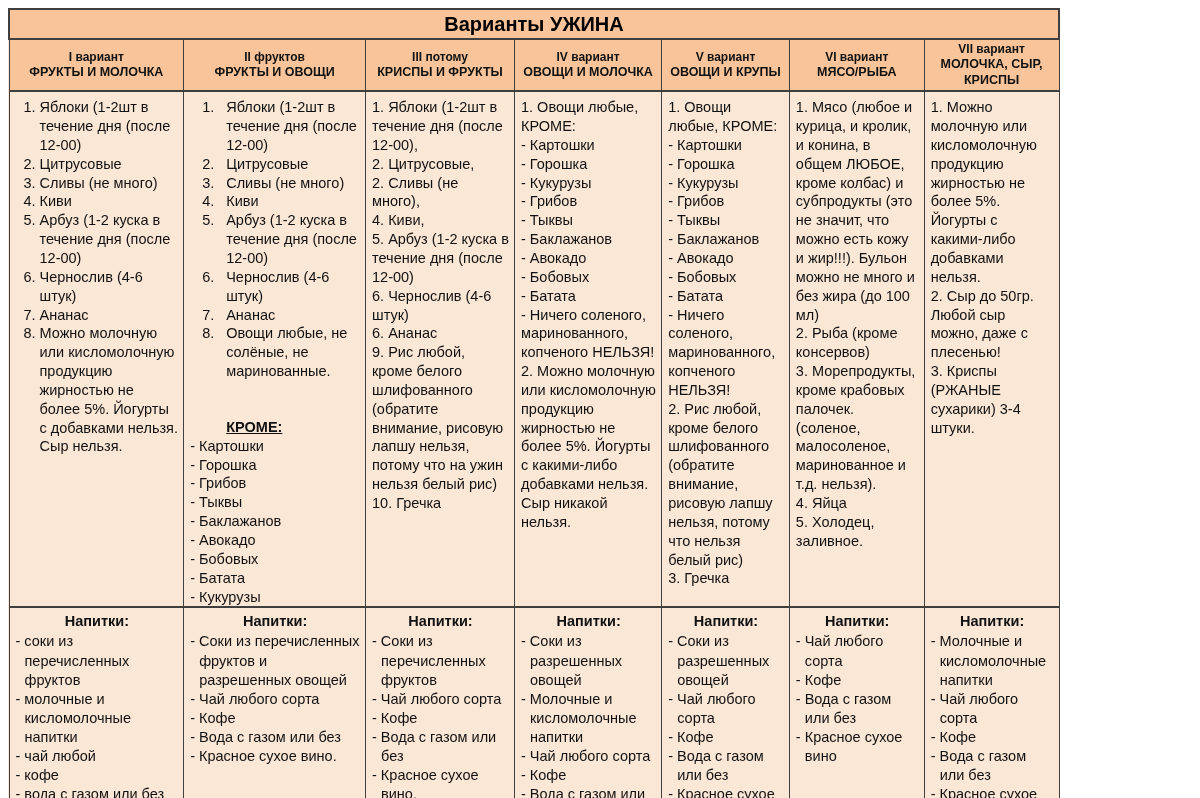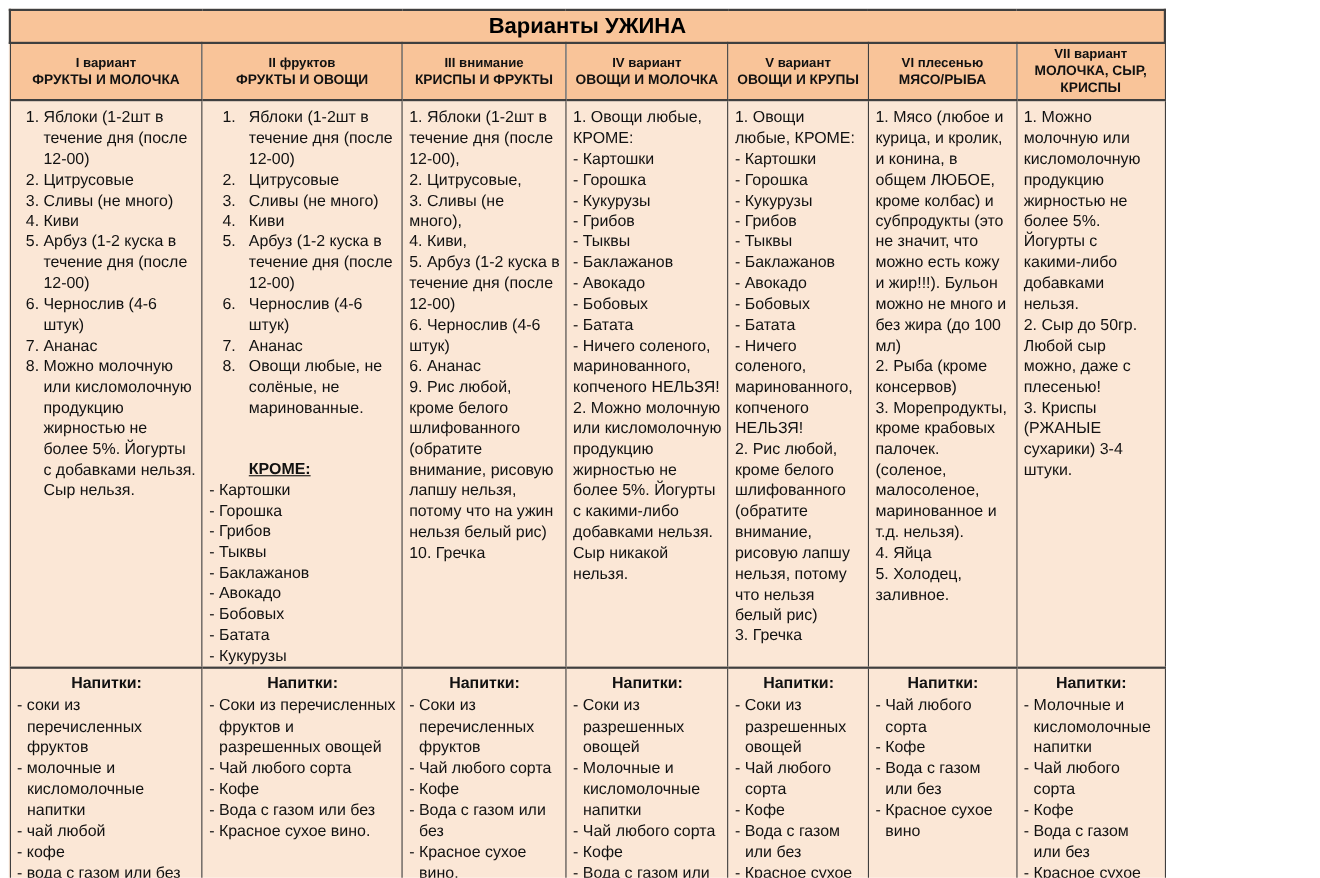--- a/index.html
+++ b/index.html
@@ -59,33 +59,33 @@
     <tr class="header-row" id="header-row">
           <th class="c0">
             <div class="variant">I  вариант</div>
             <div class="category">ФРУКТЫ И МОЛОЧКА</div>
           </th>
           <th class="c1">
             <div class="variant">II фруктов</div>
             <div class="category">ФРУКТЫ И ОВОЩИ</div>
           </th>
           <th class="c2">
-            <div class="variant">III внимание</div>
+            <div class="variant">III потому</div>
             <div class="category">КРИСПЫ И ФРУКТЫ</div>
           </th>
           <th class="c3">
             <div class="variant">IV вариант</div>
             <div class="category">ОВОЩИ И МОЛОЧКА</div>
           </th>
           <th class="c4">
             <div class="variant">V вариант</div>
             <div class="category">ОВОЩИ И КРУПЫ</div>
           </th>
           <th class="c5">
-            <div class="variant">VI плесенью</div>
+            <div class="variant">VI вариант</div>
             <div class="category">МЯСО/РЫБА</div>
           </th>
           <th class="c6">
             <div class="variant">VII вариант</div>
             <div class="category">МОЛОЧКА, СЫР, КРИСПЫ</div>
           </th>
         </tr>
     <tr class="body-row" id="body-row">
           <td class="c0">
             <div class="ln-h">
@@ -161,21 +161,21 @@
             <div class="ln-d">- Тыквы</div>
             <div class="ln-d">- Баклажанов</div>
             <div class="ln-d">- Авокадо</div>
             <div class="ln-d">- Бобовых</div>
             <div class="ln-d">- Батата</div>
             <div class="ln-d">- Кукурузы</div>
           </td>
           <td class="c2">
             <div class="ln-p">1. Яблоки (1-2шт в течение дня (после 12-00),</div>
             <div class="ln-p">2. Цитрусовые,</div>
-            <div class="ln-p">3. Сливы (не много),</div>
+            <div class="ln-p">2. Сливы (не много),</div>
             <div class="ln-p">4. Киви,</div>
             <div class="ln-p">5. Арбуз (1-2 куска в течение дня (после 12-00)</div>
             <div class="ln-p">6. Чернослив (4-6 штук)</div>
             <div class="ln-p">6. Ананас</div>
             <div class="ln-p">9. Рис любой, кроме белого шлифованного (обратите внимание, рисовую лапшу нельзя, потому что на ужин нельзя белый рис)</div>
             <div class="ln-p">10. Гречка</div>
           </td>
           <td class="c3">
             <div class="ln-p">1. Овощи любые, КРОМЕ:</div>
             <div class="ln-d">- Картошки</div>

